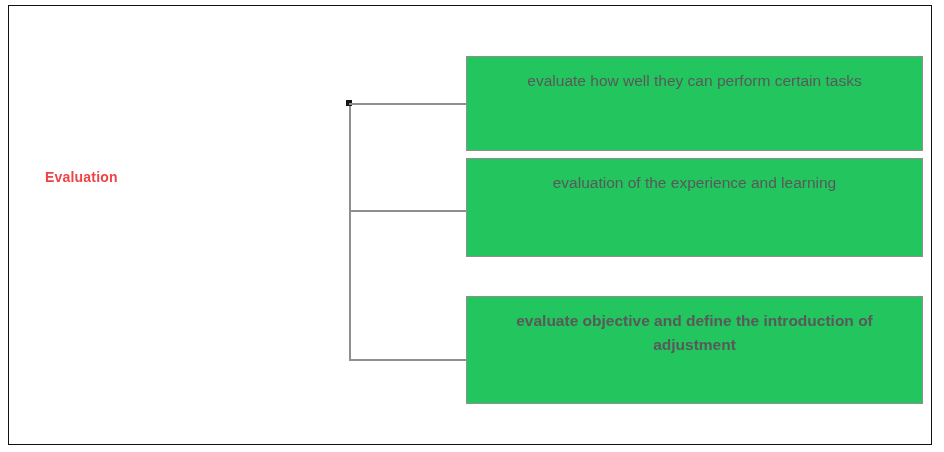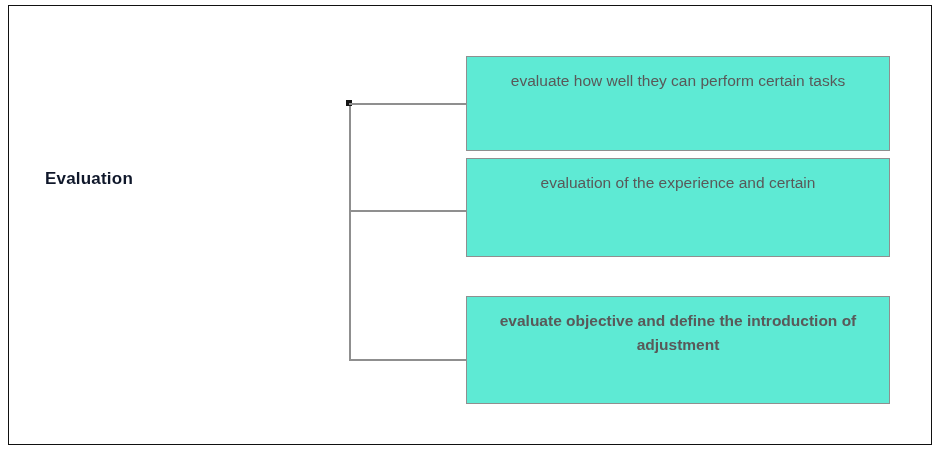--- a/index.html
+++ b/index.html
@@ -27,23 +27,23 @@
     width: 924px;
     height: 440px;
     border: 1.5px solid #111111;
     box-sizing: border-box;
     background: #ffffff;
   }
   .root-label {
     position: absolute;
     left: 36px;
     top: 163px;
-    font-size: 17px;
+    font-size: 14px;
     font-weight: bold;
-    color: #0f172a;
+    color: #ef4444;
     letter-spacing: 0.2px;
     white-space: nowrap;
   }
   
   .trunk {
     position: absolute;
     left: 340px;
     top: 97px;
     width: 2px;
     height: 257px;
@@ -63,24 +63,24 @@
     left: 337px;
     top: 94px;
     width: 6px;
     height: 6px;
     background: #151515;
   }
   
   .node {
     position: absolute;
     left: 457px;
-    width: 424px;
+    width: 457px;
     box-sizing: border-box;
     border: 1.5px solid #8f8f8f;
-    background: #5eead4;
+    background: #22c55e;
     color: #595959;
     font-size: 15.5px;
     line-height: 24px;
     text-align: center;
     padding: 12px 18px 4px 18px;
   }
   .node-1 { top: 50px;  height: 95px; }
   .node-2 { top: 152px; height: 99px; }
   .node-3 { top: 290px; height: 108px; font-weight: bold; }
 </style>
@@ -95,18 +95,18 @@
 
     <div class="trunk"></div>
     <div class="arrow-dot"></div>
 
     <div class="branch branch-1"></div>
     <div class="branch branch-2"></div>
     <div class="branch branch-3"></div>
 
     <div class="node node-1">evaluate how well they can perform certain tasks</div>
 
-    <div class="node node-2">evaluation of the experience and certain</div>
+    <div class="node node-2">evaluation of the experience and learning</div>
 
     <div class="node node-3">evaluate objective and define the introduction of adjustment</div>
 
   </div>
 </div>
 
 </body></html>

